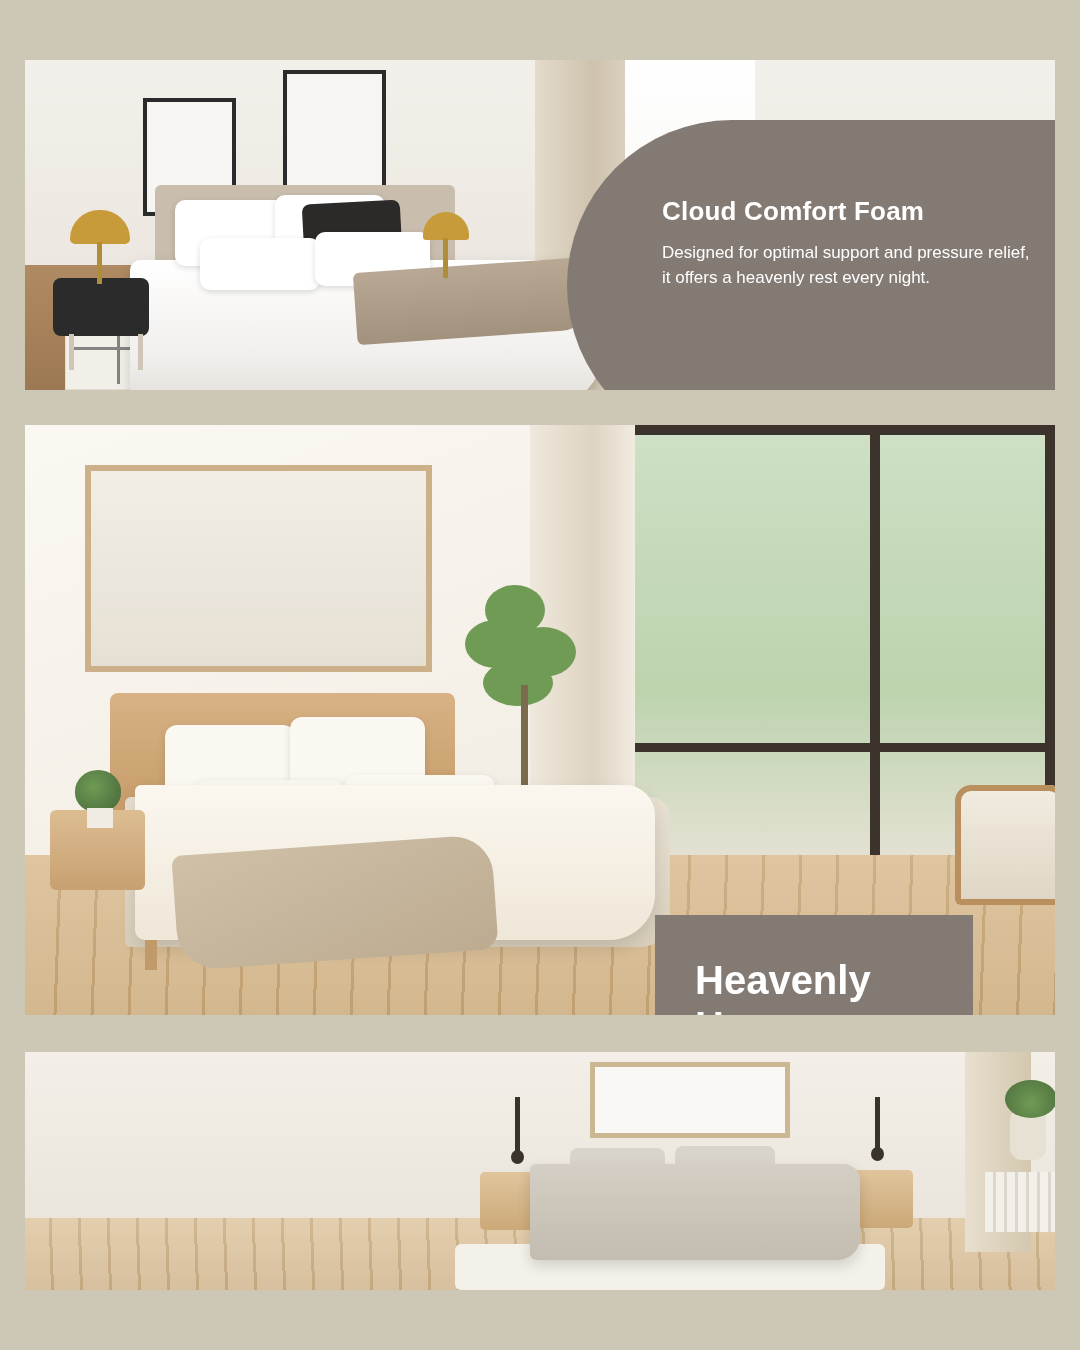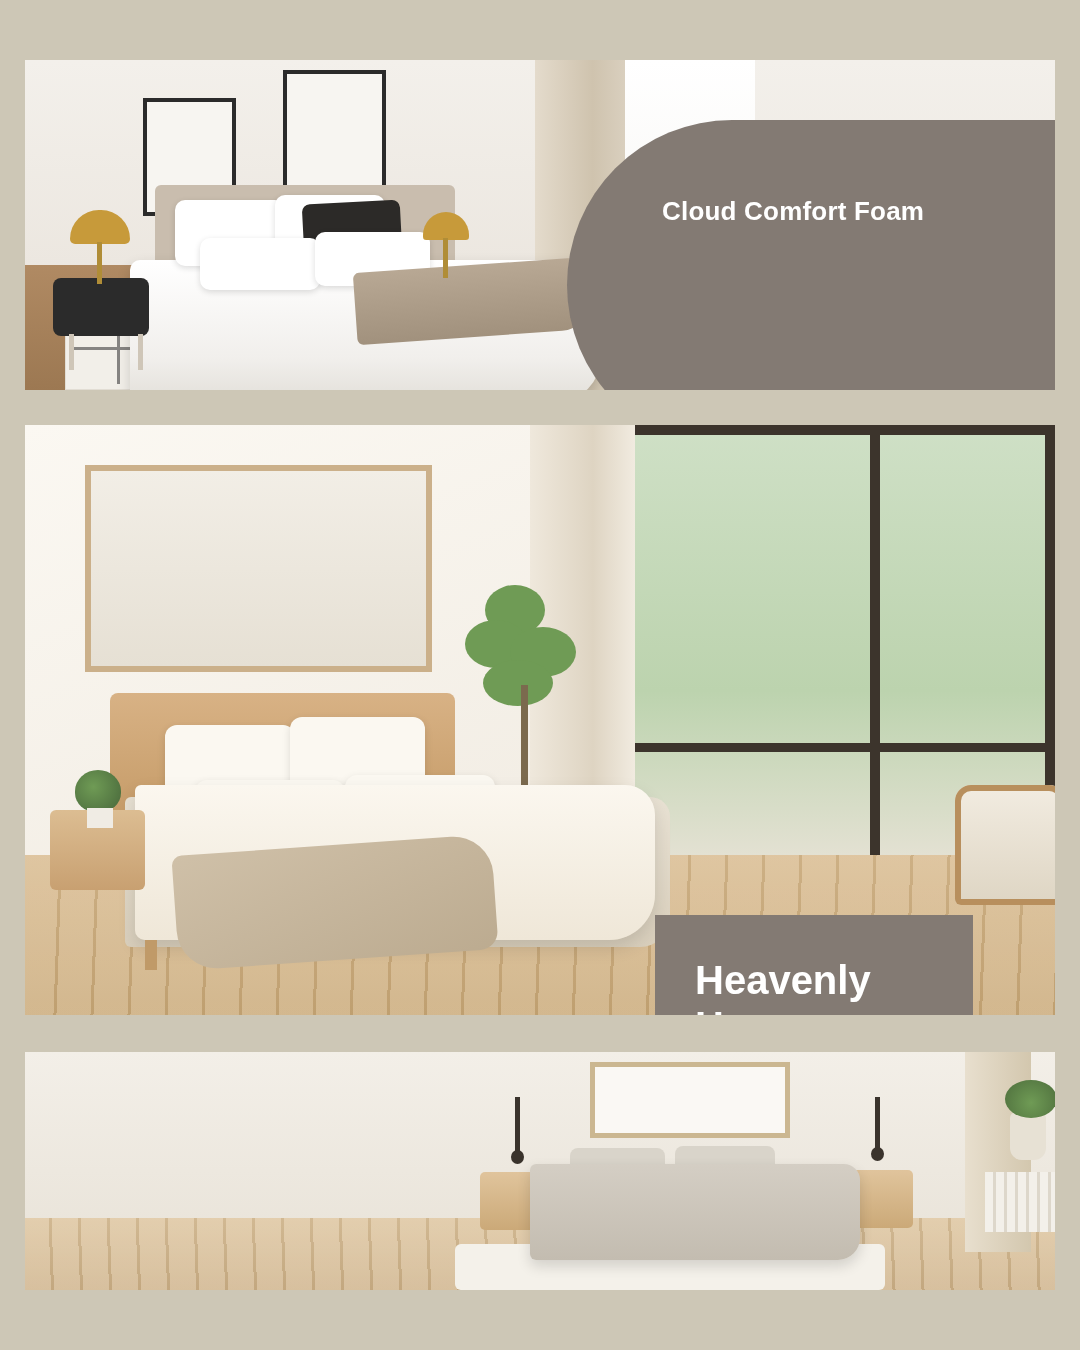--- a/index.html
+++ b/index.html
@@ -191,20 +191,21 @@
       <div class="nslegs"></div>
       <div class="lampL"></div>
       <div class="lampLs"></div>
       <div class="lampR"></div>
       <div class="lampRs"></div>
     </div>
 
     <div class="panel" id="panel1">
       <div class="inner">
         <h2 class="title1">Cloud Comfort Foam</h2>
+        <p class="desc">Designed for optimal support and pressure relief, it offers a heavenly rest every night.</p>
       </div>
     </div>
   </div>
 
   <div class="card" id="card2">
     <div class="room">
       <div class="wall"></div>
       <div class="winwall"></div>
       <div class="tophead"></div>
       <div class="mullion mull1"></div>

